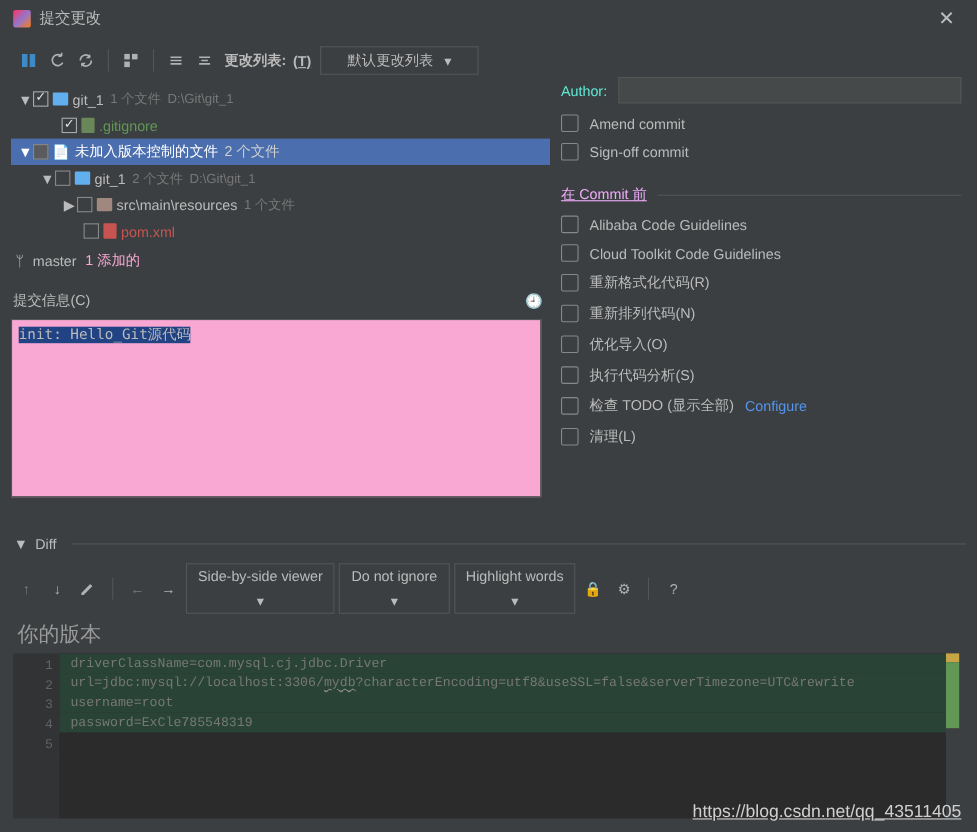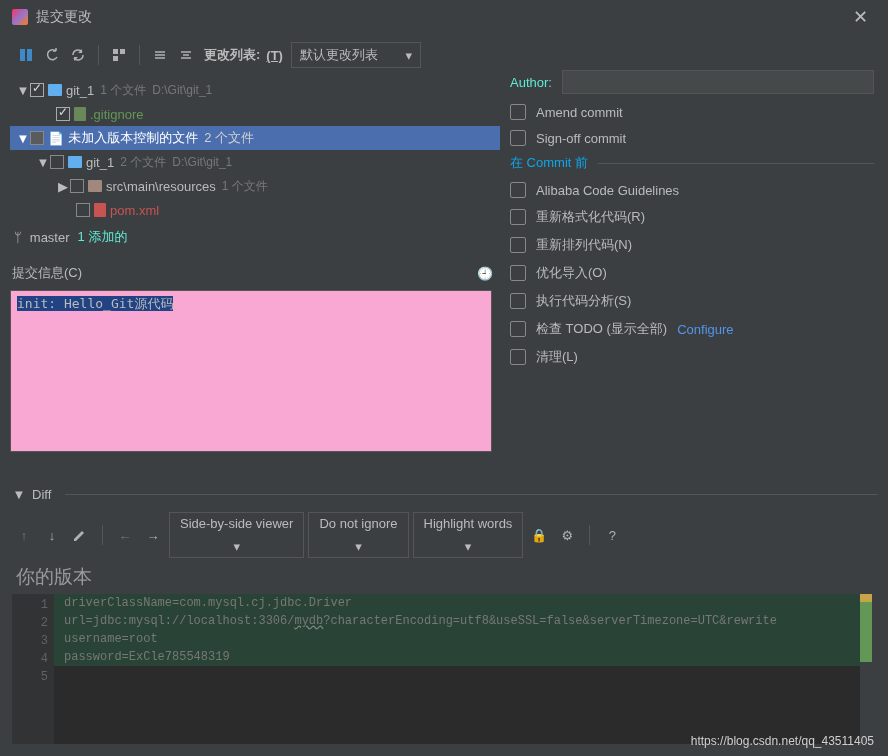--- a/index.html
+++ b/index.html
@@ -29,39 +29,39 @@
 .titlebar .title { flex:1; font-size:14px; color:#bbbbbb; }
 .close-btn { color:#bbbbbb; font-size:18px; cursor:pointer; padding:4px 8px; }
 .main { display:flex; height: calc(100% - 34px); }
 .left { width: 500px; display:flex; flex-direction:column; padding:6px 0 0 10px;}
 .right { flex:1; padding:10px 14px 0 10px; }
 .toolbar { display:flex; align-items:center; gap:2px; padding:2px 0 6px 4px; }
 .tb-ico { width:24px; height:24px; display:flex; align-items:center; justify-content:center; cursor:pointer; color:#afb1b3; }
 .tb-ico svg { width:16px; height:16px; }
 .tb-sep { width:1px; height:20px; background:#555; margin:0 6px; }
 .tb-label { color:#bbbbbb; margin-left:4px;font-weight:bold; }
-.dropdown { background:#3c3f41; border:1px solid #555; padding:3px 8px; display:flex; align-items:center; gap:10px; margin-left:6px; cursor:pointer; min-width:130px;justify-content:center;}
+.dropdown { background:#3c3f41; border:1px solid #555; padding:3px 24px; display:flex; align-items:center; gap:10px; margin-left:6px; cursor:pointer; min-width:130px;justify-content:center;}
 .dropdown .dd-arrow { margin-left:auto; }
 .tree { margin-top:4px; font-size:13px; }
 .tree-row { display:flex; align-items:center; height:24px; padding-left:6px; white-space:nowrap; }
 .tree-row.selected { background:#4b6eaf; color:#fff; }
 .chev { width:14px; display:inline-flex; justify-content:center; cursor:pointer; }
 .cb { width:14px; height:14px; border:1px solid #888; background:#3c3f41; display:inline-block; margin-right:4px; cursor:pointer; }
 .cb.checked { background:#3c3f41; border-color:#aaa; position:relative; }
 .cb.checked::after { content:"✓"; position:absolute; top:-3px; left:1px; color:#ddd; font-size:12px; }
 .cb.indet { background:#595b5d; }
 .folder-ico { width:14px; height:12px; background:#61afef; border-radius:1px; display:inline-block; margin-right:4px; position:relative; }
 .folder-ico.brown { background:#a1887f; }
 .file-ico { width:12px; height:14px; background:#c75450; border-radius:1px; display:inline-block; margin-right:4px; }
 .tree .fname { color:#bbbbbb; }
 .tree .fname.green { color:#629755; }
 .tree .fname.red { color:#c75450; }
 .tree .dim { color:#777; margin-left:6px; font-size:12px; }
 .branch-row { display:flex; align-items:center; gap:8px; padding:6px 6px 6px 4px; color:#bbb; }
-.added { color:#5eead4; }
+.added { color:#f9a8d4; }
 .commit-header { display:flex; align-items:center; margin:12px 6px 4px 2px; }
 .commit-header .lbl { color:#bbbbbb; font-size:13px; }
 .clock { margin-left:auto; color:#888; cursor:pointer; }
 .msg-box { margin:4px 0 0 0; width:482px; height:162px; background:#f9a8d4; border:1px solid #555; padding:4px 6px; font-family:Consolas,monospace; font-size:13px; }
 .msg-sel { background:#214283; color:#bbb; }
 .diff-header { display:flex; align-items:center; gap:6px; margin-top:14px; padding:4px 0; }
 .diff-toolbar { display:flex; align-items:center; gap:4px; padding:6px 0 2px 0; flex-wrap:nowrap;}
 .pill { border:1px solid #555; padding:3px 10px; display:flex; align-items:center; gap:8px; cursor:pointer; font-size:13px; background:#3c3f41;flex-direction:column;}
 .your-version { color:#999; font-size:19px; padding:4px 0 2px 4px;}
 .diff-area { display:flex; margin-top:2px; width:860px; font-family:Consolas,"Courier New",monospace; font-size:12px;}
@@ -72,27 +72,27 @@
 .code-blank { height:60px; background:#2b2b2b; }
 .code .mk { text-decoration:underline; text-decoration-style:wavy; text-decoration-color:#888; }
 .minimap { width:12px; background:#3c3f41; position:relative; }
 .minimap .mark { position:absolute; left:0; right:0; height:8px; background:#629755; }
 .minimap .mark.y { background:#c7a546; top:0; }
 .right .lbl { color:#5eead4; display:inline-block; }
 .author-row { display:flex; align-items:center; margin-top:26px; }
 .author-row input { margin-left:10px; flex:1; height:24px; background:#45494a; border:1px solid #555; color:#bbb; padding:0 6px; }
 .check-row { display:flex; align-items:center; margin-top:10px; gap:10px; }
 .check-row .cb2 { width:16px; height:16px; border:1px solid #888; border-radius:2px; cursor:pointer; }
-.section-hdr { display:flex; align-items:center; margin-top:8px; color:#0ea5e9; }
+.section-hdr { display:flex; align-items:center; margin-top:22px; color:#f0abfc;text-decoration:underline; }
 .section-hdr .line { flex:1; height:1px; background:#555; margin-left:10px; }
 .git-hdr { display:flex; align-items:center; color:#bbbbbb; margin-top:-2px;}
 .git-hdr .line { flex:1; height:1px; background:#555; margin-left:10px; }
 .link { color:#5394ec; cursor:pointer; }
 .bottom-left { position:absolute; left:0; bottom:0; right:0; padding:0 10px 12px 12px; }
-.watermark { position:absolute; right:14px; bottom:8px; color:#d0d0d0; font-size:12px; }
+.watermark { position:absolute; right:14px; bottom:8px; color:#d0d0d0; font-size:16px;text-decoration:underline; }
 </style>
 </head>
 <body>
 
 <div class="titlebar">
   <div class="app-icon"></div>
   <div class="title">提交更改</div>
   <div class="close-btn">✕</div>
 </div>
 
@@ -217,20 +217,24 @@
     <div class="section-hdr">
       <span>在 Commit 前</span>
       <div class="line"></div>
     </div>
     <div class="check-row">
         <span class="cb2"></span>
         <span>Alibaba Code Guidelines</span>
       </div>
     <div class="check-row">
         <span class="cb2"></span>
+        <span>Cloud Toolkit Code Guidelines</span>
+      </div>
+    <div class="check-row">
+        <span class="cb2"></span>
         <span>重新格式化代码(R)</span>
       </div>
     <div class="check-row">
         <span class="cb2"></span>
         <span>重新排列代码(N)</span>
       </div>
     <div class="check-row">
         <span class="cb2"></span>
         <span>优化导入(O)</span>
       </div>

